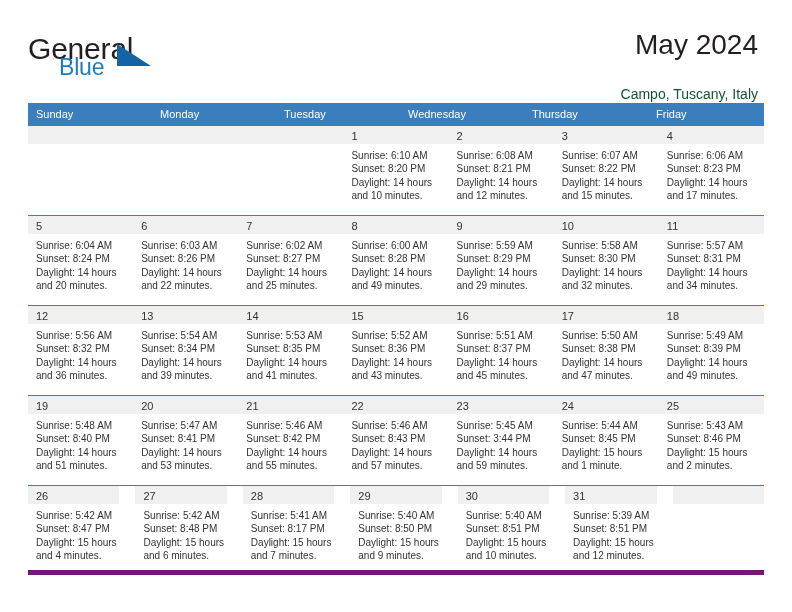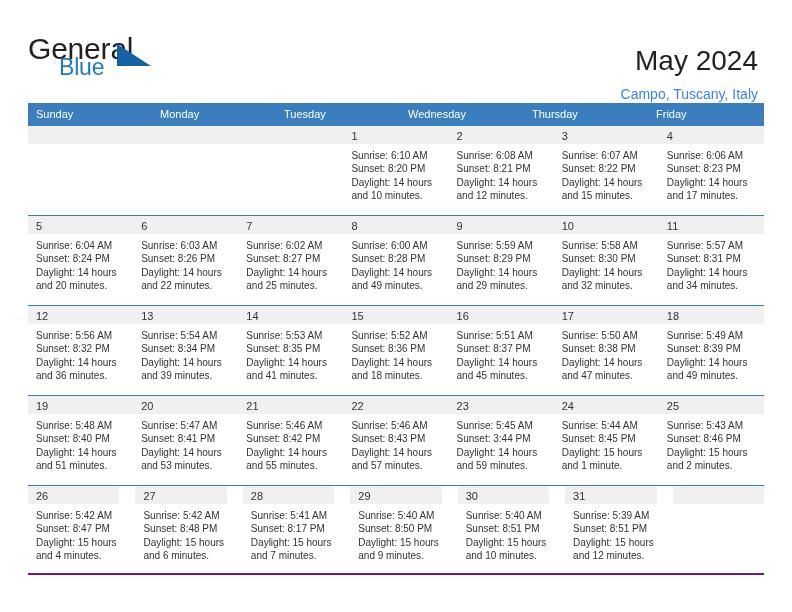--- a/index.html
+++ b/index.html
@@ -60,34 +60,34 @@
     top: 12px;
     width: 0;
     height: 0;
     border-left: 34px solid #1464a5;
     border-top: 22px solid transparent;
   }
 
   .title-block {
     position: absolute;
     right: 0;
-    top: 16px;
+    top: 0;
     text-align: right;
   }
   .cal-title {
     font-size: 28px;
     color: #231f20;
     line-height: 34px;
     white-space: nowrap;
   }
   .cal-subtitle {
     font-size: 14px;
-    color: #3b82f6;
+    color: #14532d;
     line-height: 20px;
-    margin-top: 6px;
+    margin-top: 22px;
     white-space: nowrap;
   }
 
   
   .calendar {
     position: absolute;
     left: 28px;
     top: 103px;
     width: 736px;
   }
@@ -107,21 +107,21 @@
     white-space: nowrap;
     overflow: hidden;
   }
   .week {
     display: flex;
     border-top: 1px solid #3a7ebd;
     height: 90px;
     box-sizing: border-box;
   }
   .week:last-child {
-    border-bottom: 2px solid #701a75;
+    border-bottom: 5px solid #701a75;
     gap: 16px;
   }
   .day {
     flex: 1 1 0;
     box-sizing: border-box;
     position: relative;
     padding: 0;
     overflow: hidden;
   }
   .day-num-band {
@@ -317,21 +317,21 @@
               <div>Daylight: 14 hours</div>
               <div>and 41 minutes.</div>
             </div>
           </div>
           <div class="day">
             <div class="day-num-band"><span class="day-num">15</span></div>
             <div class="day-info">
               <div>Sunrise: 5:52 AM</div>
               <div>Sunset: 8:36 PM</div>
               <div>Daylight: 14 hours</div>
-              <div>and 18 minutes.</div>
+              <div>and 43 minutes.</div>
             </div>
           </div>
           <div class="day">
             <div class="day-num-band"><span class="day-num">16</span></div>
             <div class="day-info">
               <div>Sunrise: 5:51 AM</div>
               <div>Sunset: 8:37 PM</div>
               <div>Daylight: 14 hours</div>
               <div>and 45 minutes.</div>
             </div>

